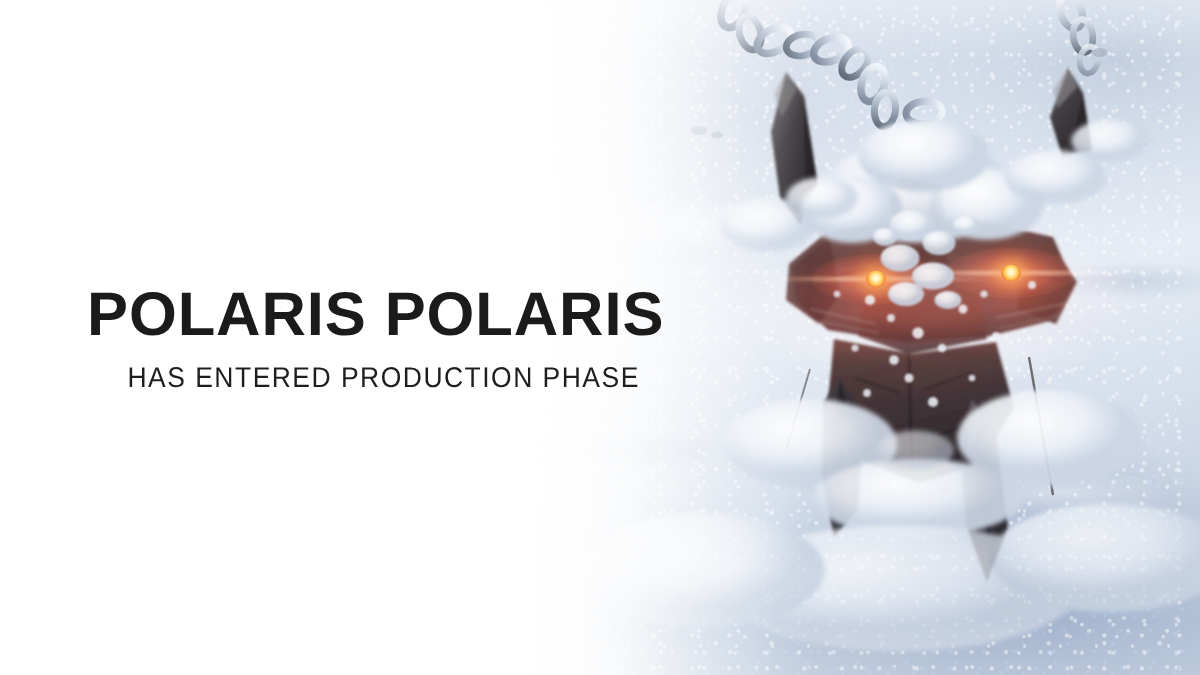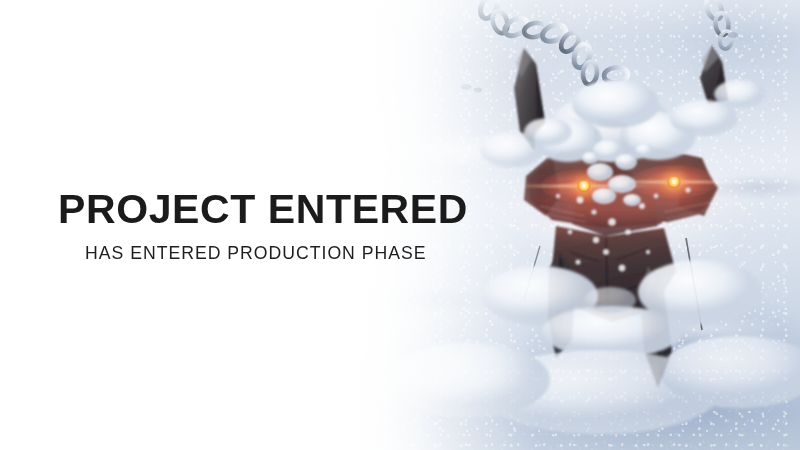--- a/index.html
+++ b/index.html
@@ -446,17 +446,17 @@
         </g>
       </svg>
 
       <div class="fade-top"></div>
       <div class="fade-bottom"></div>
       <div class="fade-left"></div>
     </div>
   </div>
 
   <div class="text-block">
-    <h1 class="headline">PROJECT ENTERED</h1>
+    <h1 class="headline">POLARIS POLARIS</h1>
     <p class="subhead">HAS ENTERED PRODUCTION PHASE</p>
   </div>
 
 </div>
 
 </body></html>

